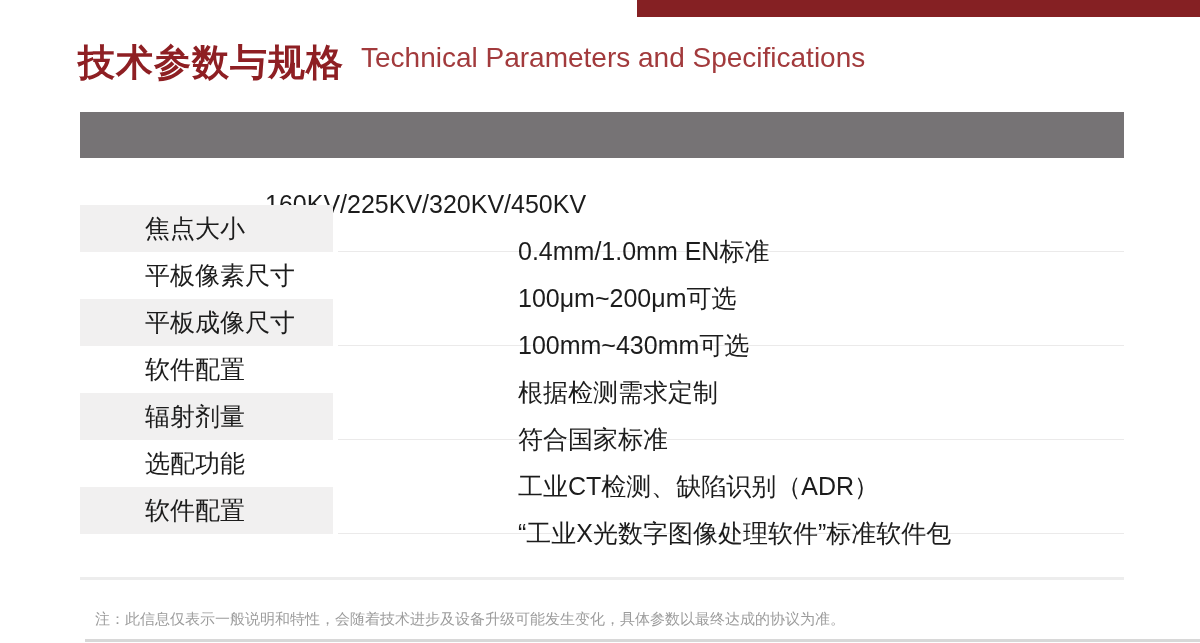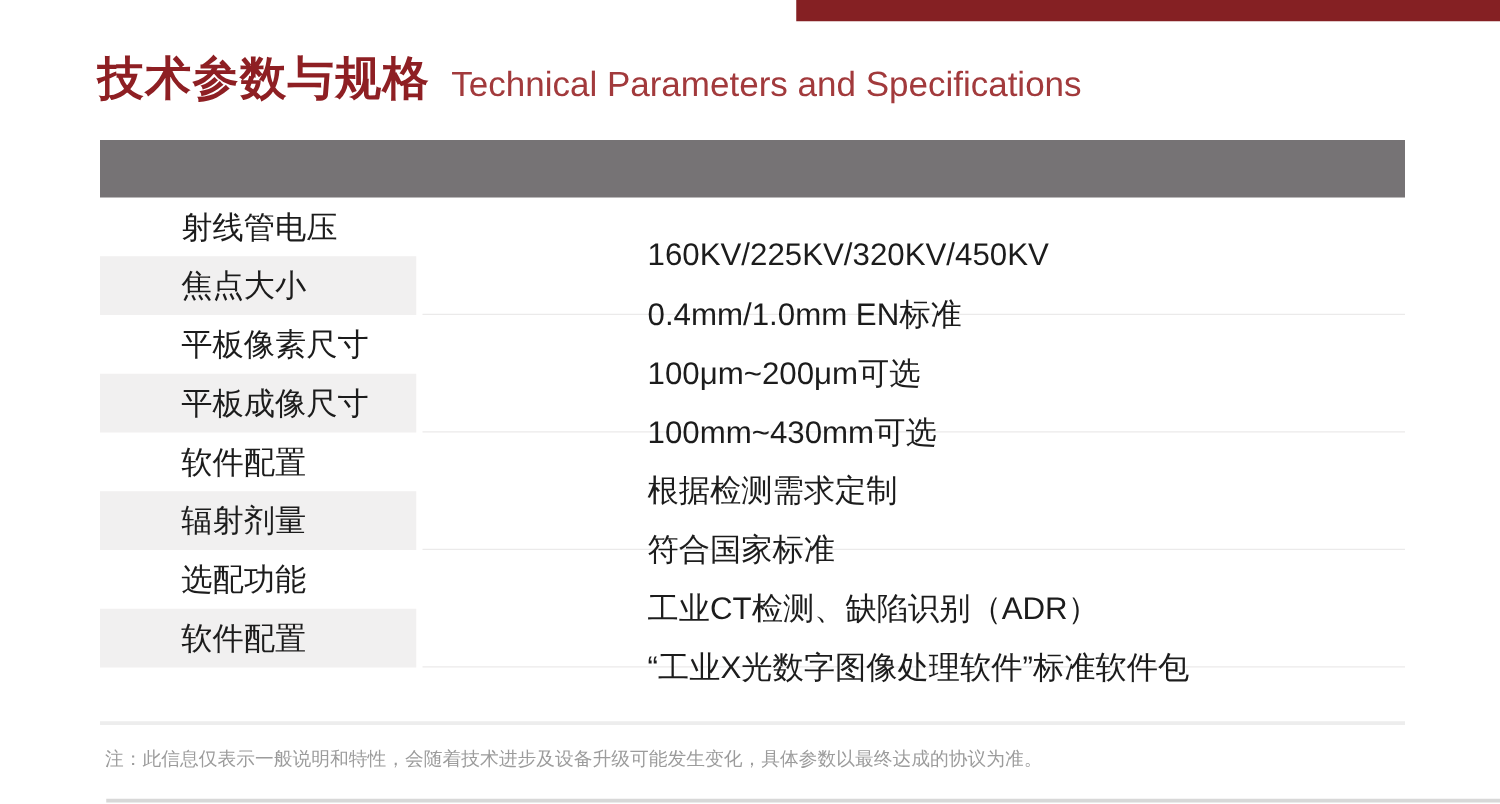--- a/index.html
+++ b/index.html
@@ -11,21 +11,21 @@
     overflow: hidden;
   }
 
   .accent-top {
     position: absolute; top: 0; left: 637px; right: 0; height: 17px;
     background: var(--top-bar, #852023);
   }
 
   .title-row {
     position: absolute; left: 78px; top: 42px;
-    display: flex; align-items: flex-end; gap: 17px;
+    display: flex; align-items: flex-start; gap: 17px;
     white-space: nowrap;
   }
   .title-zh {
     font-size: 37px; font-weight: 600; line-height: 1.15;
     color: var(--title-zh, #8E1F23);
     letter-spacing: 1px;
   }
   .title-en {
     font-size: 28px; font-weight: 500; line-height: 1.15;
     color: var(--title-en, #A23A3C);
@@ -43,21 +43,21 @@
   .cell.label { width: 253px; padding-left: 65px; }
   .cell.value { flex: 1; margin-left: 5px; padding-left: 180px; margin-top: 46px; }
   .spec-row.striped .label { background: var(--row-label-bg, #F1F0F0); }
   .spec-row.striped .value { background: var(--row-value-bg, #EBEAEA); text-align: center; }
 
   .note-divider {
     position: absolute; left: 80px; top: 577px; width: 1044px; height: 3px;
     background: var(--divider, #EDEDED);
   }
   .note {
-    position: absolute; left: 80px; top: 593px; margin: 4px;
+    position: absolute; left: 80px; top: 593px; margin: 15px;
     font-size: 15px; line-height: 1.4;
     color: var(--note-text, #9C9C9C);
     white-space: nowrap;
   }
   .bottom-line {
     position: absolute; left: 85px; top: 639px; right: 0; height: 3px;
     background: var(--bottom-line, #D8D8D8);
   }
 </style>
 </head>
@@ -67,21 +67,20 @@
 
 <div class="title-row">
   <span class="title-zh">技术参数与规格</span>
   <span class="title-en">Technical Parameters and Specifications</span>
 </div>
 
 <div class="spec-table">
   <div class="table-header-bar"></div>
 
   <div class="spec-row">
-    <div class="cell label">射线管电压</div>
     <div class="cell value">160KV/225KV/320KV/450KV</div>
   </div>
   <div class="spec-row striped">
     <div class="cell label">焦点大小</div>
     <div class="cell value">0.4mm/1.0mm EN标准</div>
   </div>
   <div class="spec-row">
     <div class="cell label">平板像素尺寸</div>
     <div class="cell value">100μm~200μm可选</div>
   </div>

